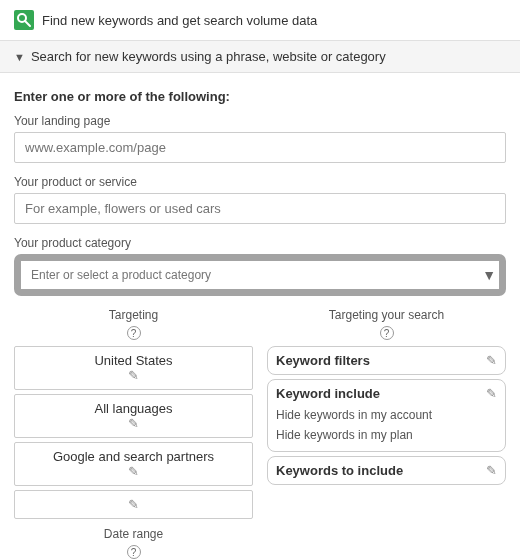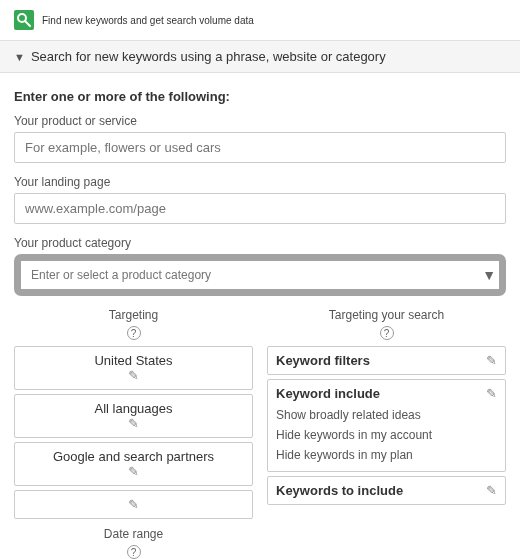--- a/index.html
+++ b/index.html
@@ -19,21 +19,21 @@
       border-bottom: 1px solid #e0e0e0;
       background: #fff;
     }
     .header-icon {
       width: 20px;
       height: 20px;
       margin-right: 8px;
       flex-shrink: 0;
     }
     .header-title {
-      font-size: 10px;
+      font-size: 13px;
       color: #333;
       font-weight: normal;
     }
 
     .collapsible-section {
       background: #f5f5f5;
       border-bottom: 1px solid #e0e0e0;
       padding: 8px 14px;
     }
     .collapsible-header {
@@ -165,21 +165,21 @@
       color: #888;
       font-size: 13px;
     }
 
     .date-range-section {
       margin-top: 8px;
     }
 
     .customize-item {
       border: 1px solid #ccc;
-      border-radius: 2px;
+      border-radius: 8px;
       padding: 6px 8px;
       margin-bottom: 4px;
       background: #fff;
     }
     .customize-item-header {
       display: flex;
       justify-content: space-between;
       align-items: center;
     }
     .customize-item-title {
@@ -213,27 +213,27 @@
   <div class="collapsible-header">
     <span class="collapse-arrow">▼</span>
     <span>Search for new keywords using a phrase, website or category</span>
   </div>
 </div>
 
 <div class="form-section">
   <div class="form-intro">Enter one or more of the following:</div>
 
   <div class="field-group">
+    <div class="field-label">Your landing page</div>
+    <input type="text" class="text-input" placeholder="www.example.com/page" style="">
+  </div>
+
+  <div class="field-group">
     <div class="field-label">Your product or service</div>
     <input type="text" class="text-input" placeholder="For example, flowers or used cars" style="">
-  </div>
-
-  <div class="field-group">
-    <div class="field-label">Your landing page</div>
-    <input type="text" class="text-input" placeholder="www.example.com/page" style="">
   </div>
 
   <div class="field-group">
     <div class="field-label">Your product category</div>
     <div class="select-wrapper">
       <input type="text" class="select-input" placeholder="Enter or select a product category" style="">
       <span class="select-arrow">▼</span>
     </div>
   </div>
 
@@ -286,21 +286,20 @@
           <span class="edit-icon">✎</span>
         </div>
       </div>
 
       <div class="customize-item">
         <div class="customize-item-header">
           <span class="customize-item-title">Keyword include</span>
           <span class="edit-icon">✎</span>
         </div>
         <div class="customize-item-sub">
-          <div>Show broadly related ideas</div>
           <div>Hide keywords in my account</div>
           <div>Hide keywords in my plan</div>
         </div>
       </div>
 
       <div class="customize-item">
         <div class="customize-item-header">
           <span class="customize-item-title">Keywords to include</span>
           <span class="edit-icon">✎</span>
         </div>

